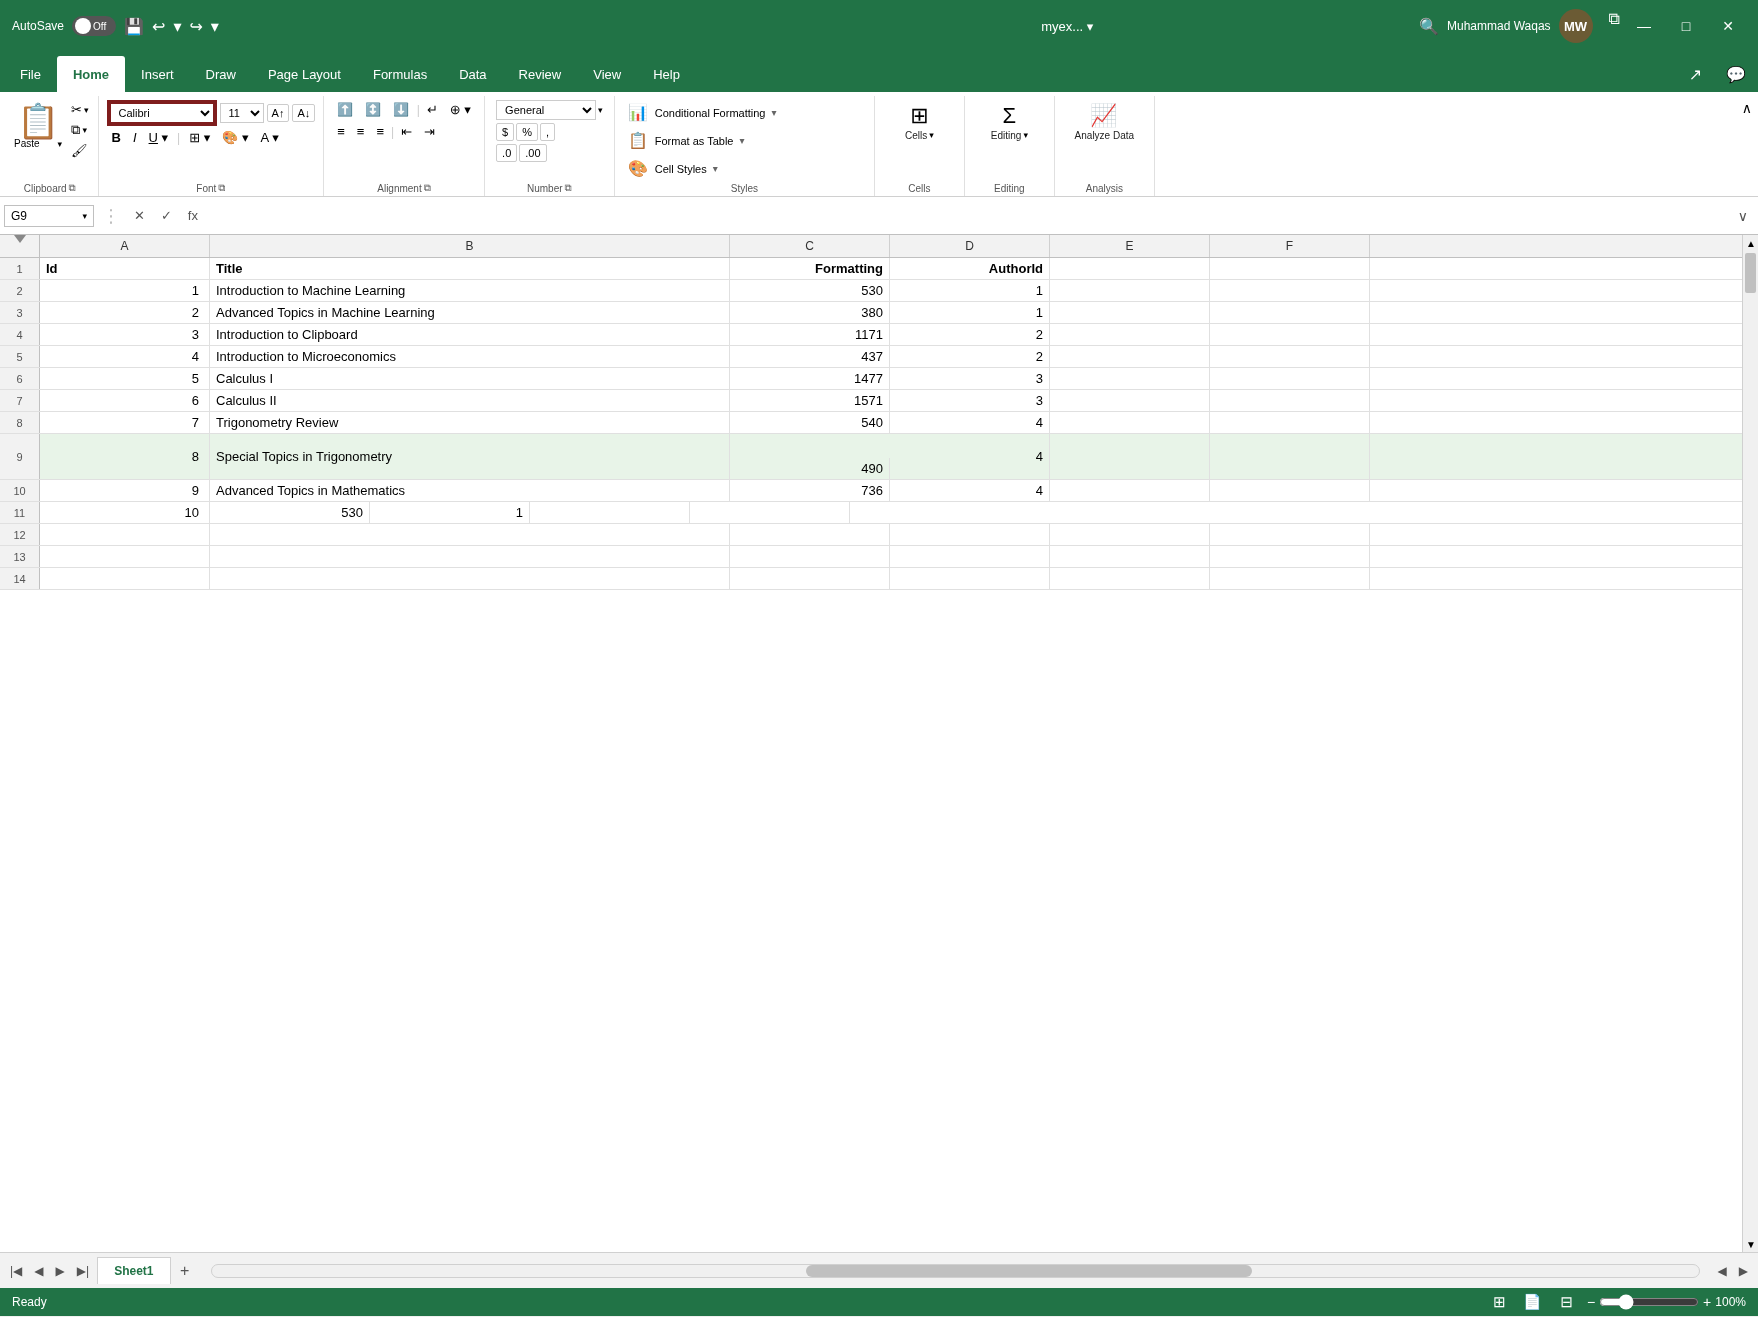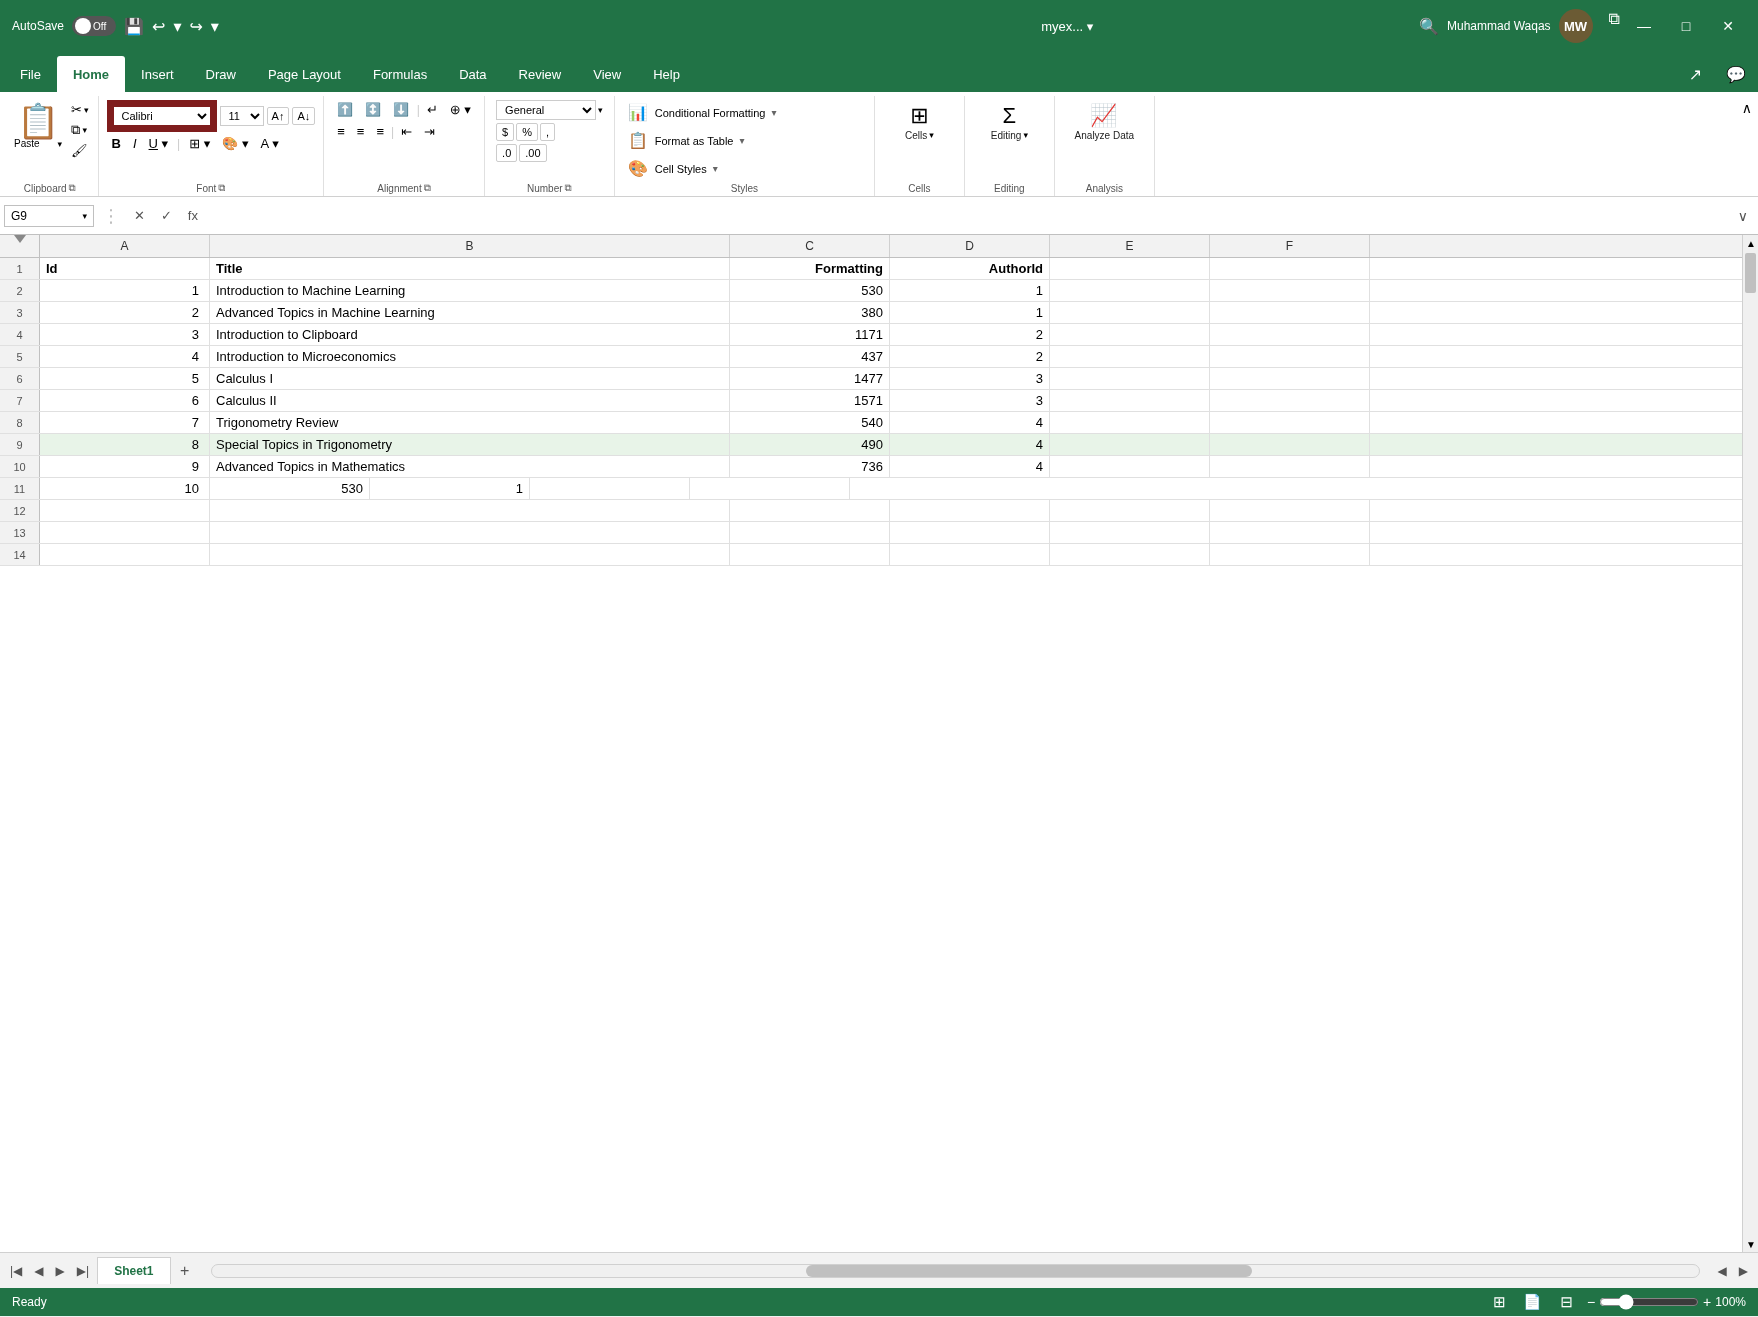--- a/index.html
+++ b/index.html
@@ -129,21 +129,21 @@
     .small-icon-btn {
       display: flex; align-items: center; gap: 2px;
       cursor: pointer; padding: 2px 3px;
       border-radius: 2px; border: none; background: none; font-size: 13px;
     }
 
     
     .font-group-content { display: flex; flex-direction: column; gap: 2px; }
     .font-row { display: flex; gap: 3px; align-items: center; }
     .font-dropdown {
-      border: 7px solid #7f1d1d;
+      border: 4px solid #7f1d1d;
       padding: 2px 4px;
       font-size: 11px;
       width: 110px;
       cursor: pointer;
       background: white;
     }
     .font-size-dropdown {
       border: 1px solid #ccc;
       padding: 2px 4px;
       font-size: 11px;
@@ -751,21 +751,21 @@
         <div class="cell cell-b">Trigonometry Review</div>
         <div class="cell cell-c num" style="justify-content: flex-end;">540</div>
         <div class="cell cell-d num" style="justify-content: flex-end;">4</div>
         <div class="cell cell-e"></div>
         <div class="cell cell-f"></div>
       </div>
       <div class="spreadsheet-row selected-row">
         <div class="row-num">9</div>
         <div class="cell cell-a" style="justify-content: flex-end; padding-right: 10px;">8</div>
         <div class="cell cell-b">Special Topics in Trigonometry</div>
-        <div class="cell cell-c num" style="justify-content: flex-end;">490</div>
+        <div class="cell cell-c num" style="justify-content: flex-end; margin-top: 24px;">490</div>
         <div class="cell cell-d num" style="justify-content: flex-end;">4</div>
         <div class="cell cell-e"></div>
         <div class="cell cell-f"></div>
       </div>
       <div class="spreadsheet-row">
         <div class="row-num">10</div>
         <div class="cell cell-a" style="justify-content: flex-end; padding-right: 10px;">9</div>
         <div class="cell cell-b">Advanced Topics in Mathematics</div>
         <div class="cell cell-c num" style="justify-content: flex-end;">736</div>
         <div class="cell cell-d num" style="justify-content: flex-end;">4</div>

